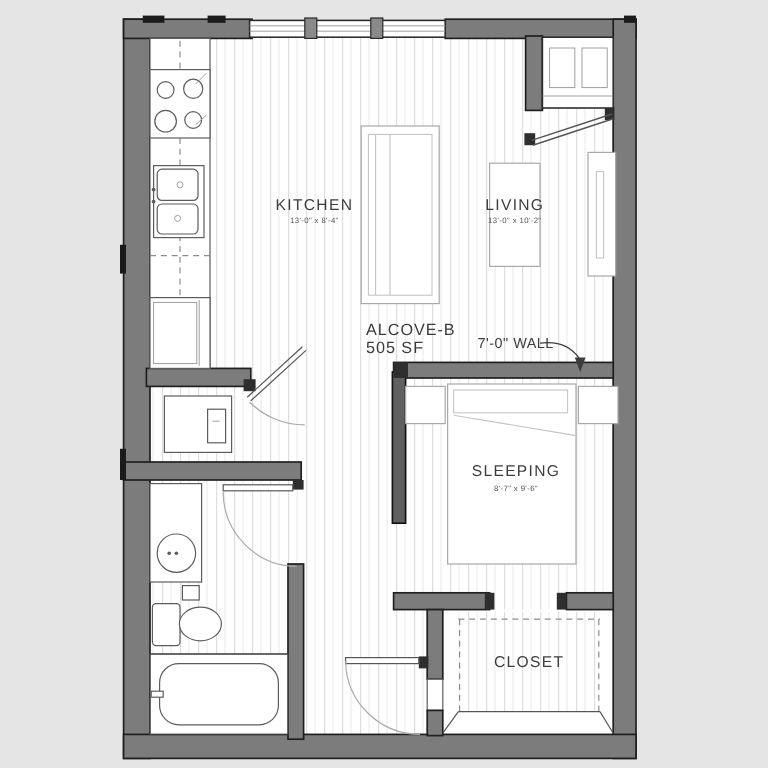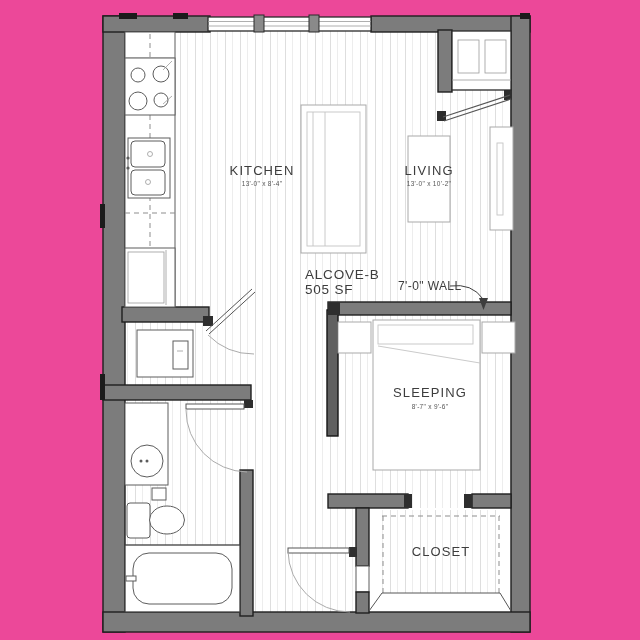--- a/index.html
+++ b/index.html
@@ -1,16 +1,16 @@
 <!DOCTYPE html>
 <html><head>
 <meta charset="utf-8">
 <style>
   html,body{margin:0;padding:0;background:#ffffff}
-  .canvas{position:relative;width:640px;height:640px;background:#ec4899;overflow:hidden;
+  .canvas{position:relative;width:640px;height:640px;background:#e5e5e5;overflow:hidden;
           font-family:"Liberation Sans", sans-serif}
   svg{display:block}
   svg text{fill:#3d3d3d;font-family:"Liberation Sans", sans-serif}
   .room-label{font-size:13px;letter-spacing:1.1px}
   .dim-label{font-size:6.5px;letter-spacing:.3px;fill:#555}
   .unit-label{font-size:13.5px;letter-spacing:.8px}
   .note-label{font-size:12px;letter-spacing:.4px}
   .wall{fill:#7c7c7c;stroke:#1f1f1f;stroke-width:1.4}
   .wall-dark{fill:#606060;stroke:#141414;stroke-width:1.4}
   .jamb{fill:#2e2e2e;stroke:none}

